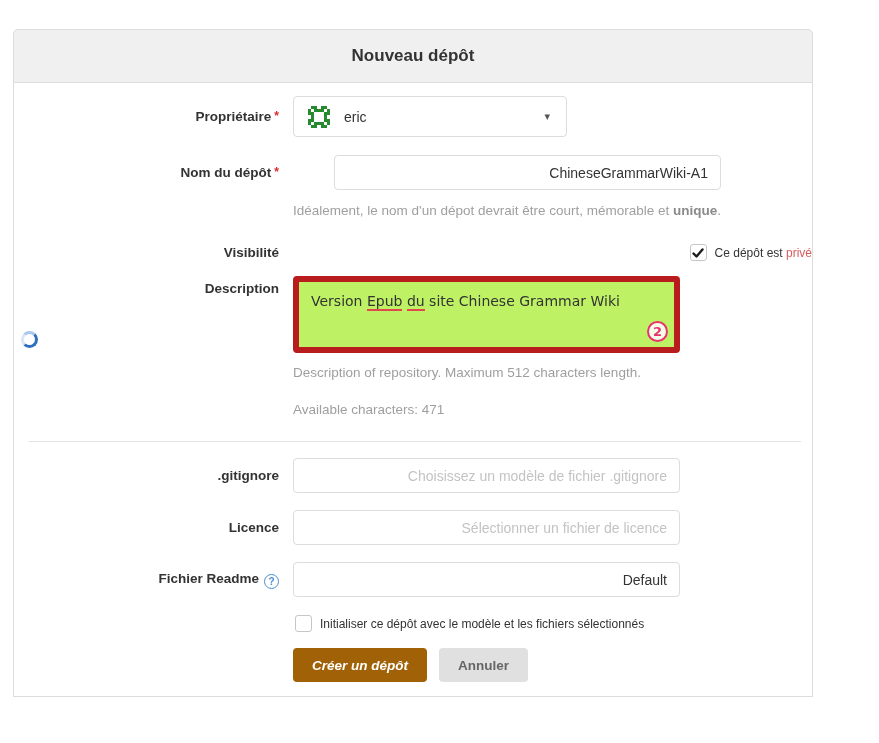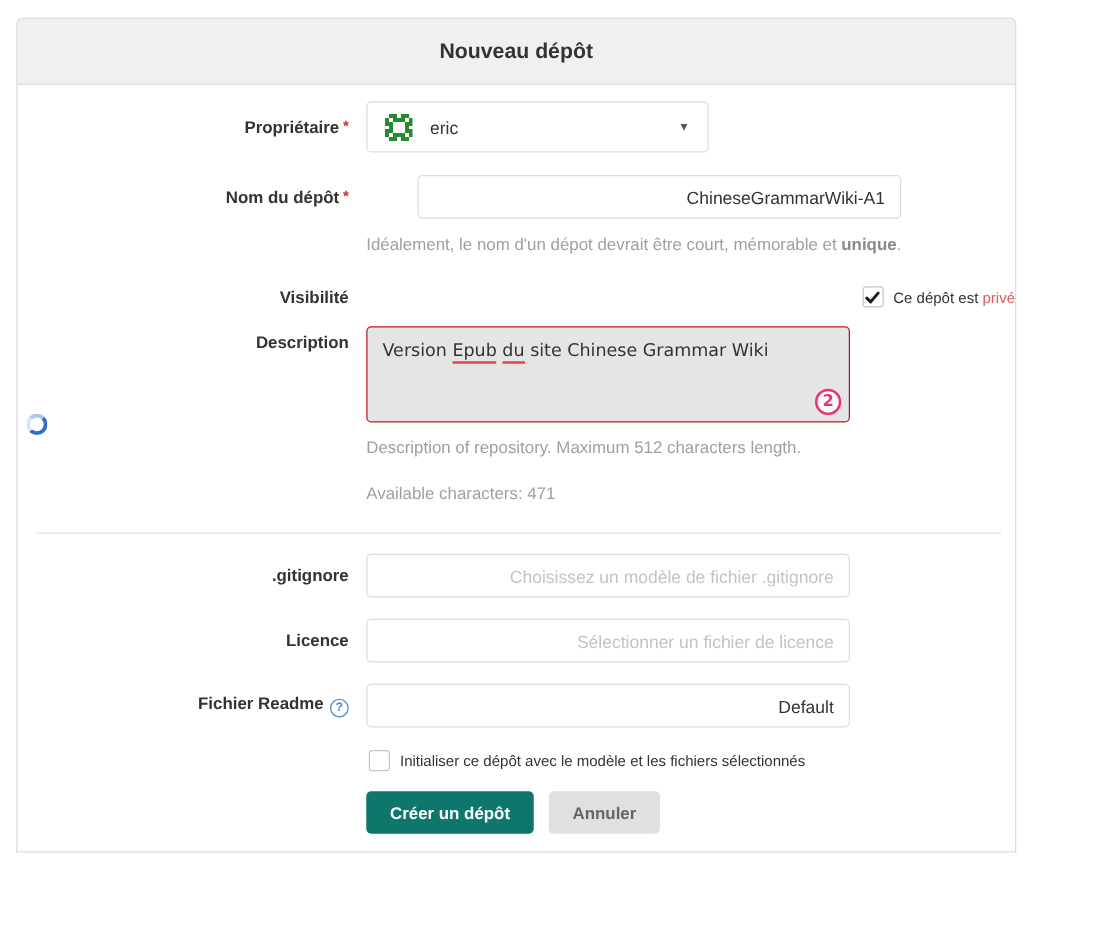--- a/index.html
+++ b/index.html
@@ -1,19 +1,19 @@
 <!DOCTYPE html>
 <html><head>
 <meta charset="utf-8">
 <style>
   * { margin:0; padding:0; box-sizing:border-box; }
   html,body { width:879px; height:743px; background:#ffffff;
     font-family:"Liberation Sans", sans-serif; color:#333; overflow:hidden; }
 
-  .panel { position:absolute; left:13px; top:14px; width:800px; }
+  .panel { position:absolute; left:13px; top:29px; width:800px; }
   .panel-header {
     height:54px; background:#f0f0f0; border:1px solid #dcdcdc;
     border-radius:5px 5px 0 0; display:flex; align-items:center; justify-content:center;
   }
   .panel-title { font-size:17px; font-weight:bold; color:#333; }
   .panel-body {
     background:#fff; border:1px solid #dcdcdc; border-top:none;
     height:614px; padding-top:13px; position:relative;
   }
 
@@ -49,21 +49,21 @@
   .check-row { margin-left:281px; display:flex; align-items:center; }
   .checkbox {
     width:17px; height:17px; border:1px solid #c6c6c6; border-radius:3px; background:#fff;
     display:flex; align-items:center; justify-content:center; cursor:pointer; flex:0 0 17px;
   }
   .check-label { margin-left:8px; font-size:12px; color:#333; }
   .private { color:#d95c5c; }
 
   
   .desc-box {
-    width:387px; height:77px; border:1px solid #b91c1c; border-radius:4px; background:#e5e5e5;
+    width:387px; height:77px; border:6px solid #b91c1c; border-radius:4px; background:#bef264;
     position:relative; padding:10px 12px; font-family:"DejaVu Sans", sans-serif;
     font-size:14px; color:#333; line-height:18px; cursor:text;
   }
   .desc-line { white-space:pre-wrap; }
   .miss { border-bottom:2px solid #e0474e; padding-bottom:0px; }
   .annot-badge {
     position:absolute; right:6px; bottom:5px; width:21px; height:21px;
     border:2px solid #e8336e; border-radius:50%; color:#e8336e;
     font-size:13px; font-weight:bold; display:flex; align-items:center; justify-content:center;
     background:rgba(255,255,255,.85);
@@ -77,21 +77,21 @@
     color:#4a8fd4; font-size:10px; font-weight:bold; align-items:center; justify-content:center;
     vertical-align:-2px; margin-left:5px; cursor:pointer;
   }
 
   
   .btn-row { margin-left:279px; display:flex; }
   .btn {
     height:34px; border:none; border-radius:4px; font-size:13.5px; font-weight:bold;
     padding:0 19px; cursor:pointer; font-family:"Liberation Sans", sans-serif;
   }
-  .btn-green { background:#0f766e; color:#fff; }
+  .btn-green { background:#a16207; color:#fff;font-style:italic; }
   .btn-gray  { background:#e0e0e0; color:#666; margin-left:12px; }
 
   
   .spinner {
     position:absolute; left:21px; top:331px; width:17px; height:17px; border-radius:50%;
     border:3px solid #2e6fc0; border-top-color:#aac8ec; border-left-color:#d8e6f6;
   }
 
   .chk-svg { width:12px; height:12px; }
 </style>

